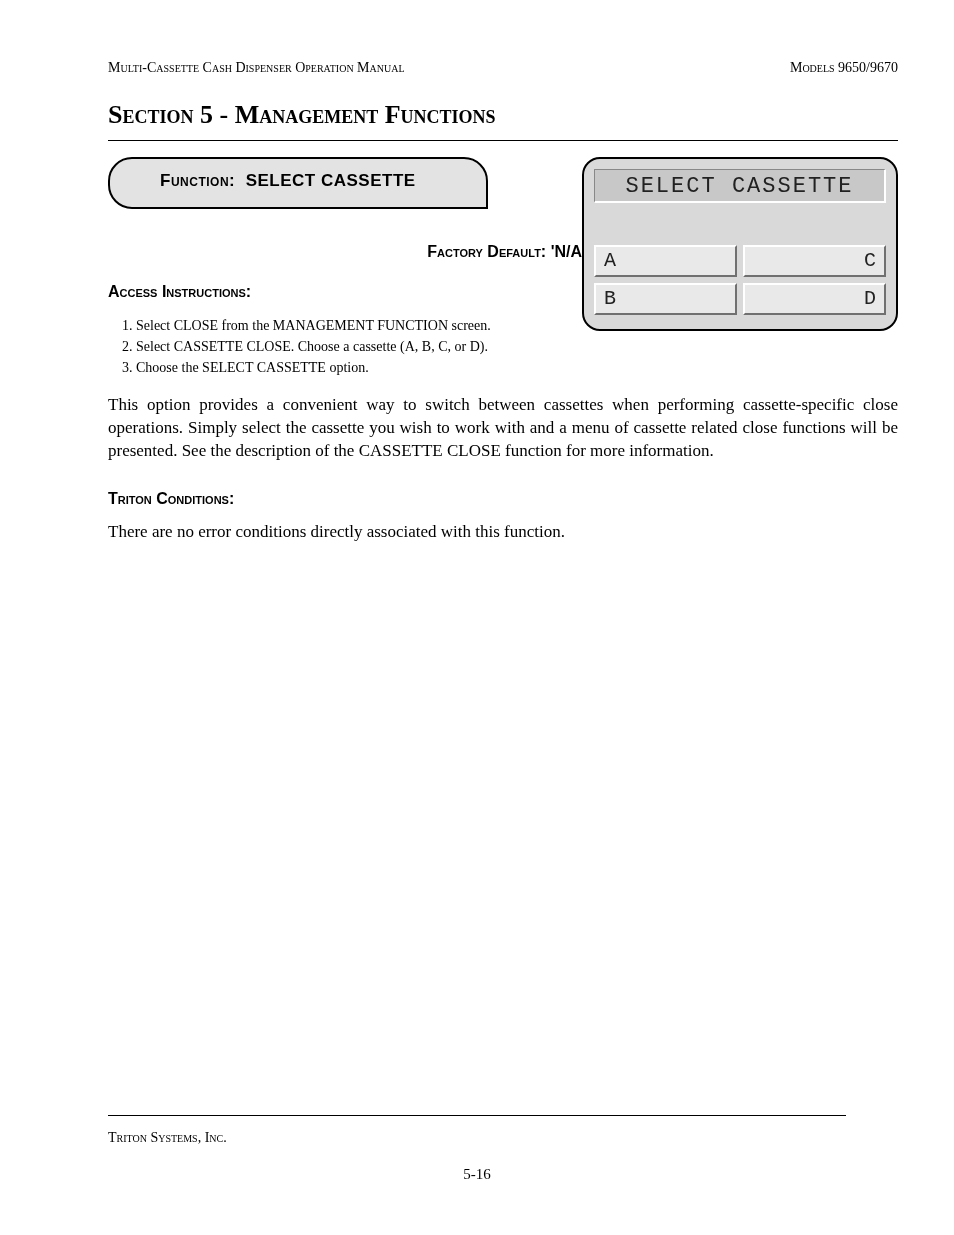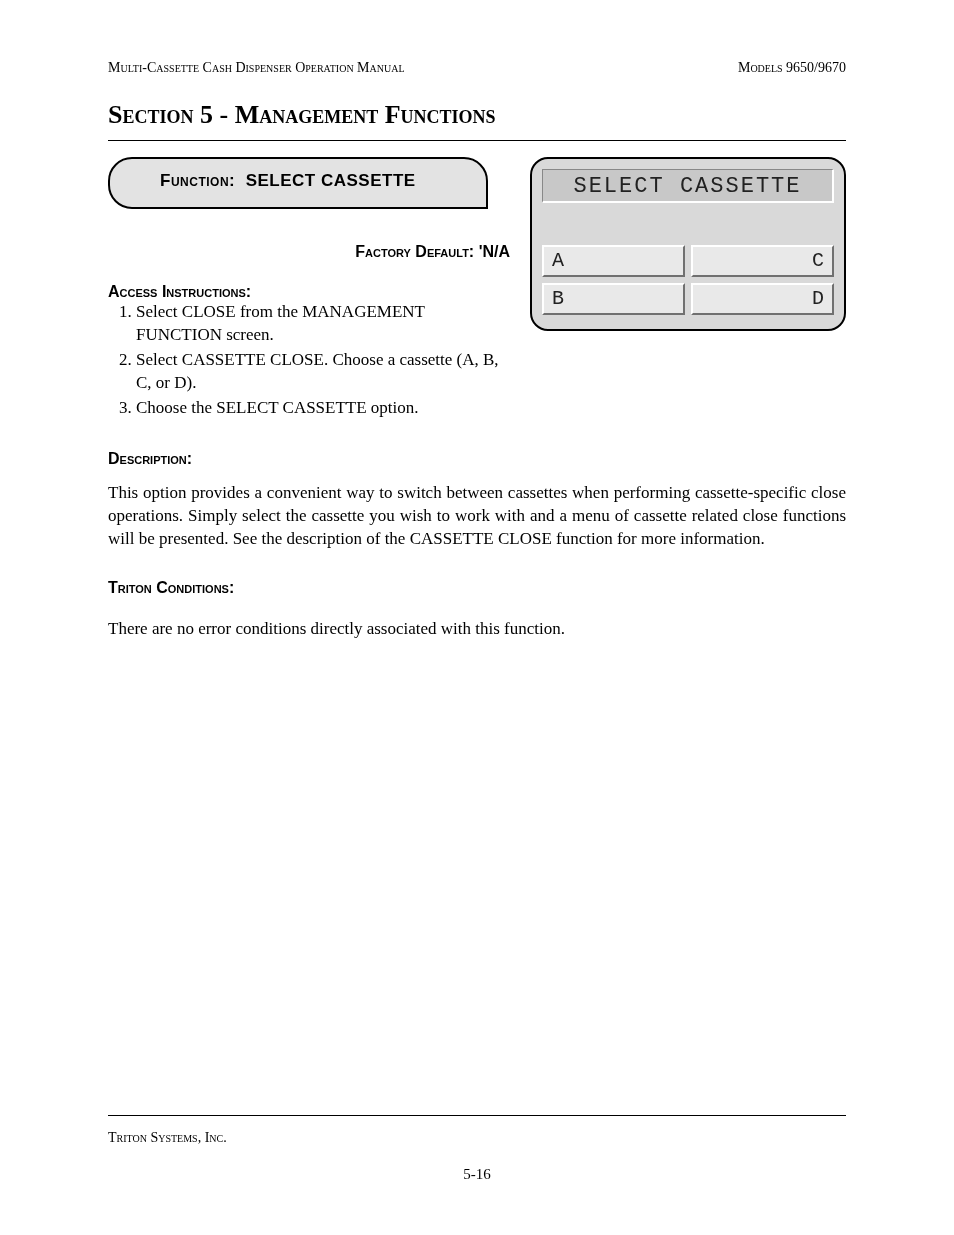--- a/index.html
+++ b/index.html
@@ -7,21 +7,21 @@
     padding: 0;
     background: #fff;
     font-family: "Times New Roman", Times, serif;
     color: #000;
   }
   .page {
     width: 954px;
     height: 1235px;
     position: relative;
     box-sizing: border-box;
-    padding: 60px 108px 40px 108px;
+    padding: 60px 56px 40px 108px;
   }
   .top-header {
     display: flex;
     justify-content: space-between;
     font-size: 14px;
     font-variant: small-caps;
     margin-bottom: 24px;
   }
   .section-title {
     font-size: 26px;
@@ -29,21 +29,21 @@
     font-variant: small-caps;
     margin: 0 0 10px 0;
   }
   .rule {
     border: none;
     border-top: 1.5px solid #000;
     margin: 6px 0 16px 0;
   }
   .card-wrap {
     display: flex;
-    gap: 20px;
+    gap: 0;
     margin-top: 6px;
   }
   .left-col {
     flex: 1;
     min-width: 0;
   }
   .func-tab {
     background: #e3e3e3;
     border: 2px solid #000;
     border-radius: 18px 18px 18px 18px / 18px 18px 18px 18px;
@@ -70,23 +70,23 @@
     text-align: right;
   }
   .body-text2 {
     font-family: Arial, Helvetica, sans-serif;
     font-size: 16px;
     font-weight: bold;
     font-variant: small-caps;
     margin-top: 22px;
   }
   ol.access {
-    margin: 0 0 0 0;
+    margin: 16px 0 0 0;
     padding-left: 28px;
-    font-size: 17px;
+    font-size: 14px;
   }
   ol.access li {
     margin-bottom: 2px;
     line-height: 1.35;
   }
   .screen-panel {
     width: 316px;
     flex-shrink: 0;
   }
   .screen-frame {
@@ -153,21 +153,21 @@
     margin-top: 28px;
   }
   .desc-para {
     font-size: 17px;
     line-height: 1.35;
     text-align: justify;
     margin-top: 14px;
   }
   .err-para {
     font-size: 17px;
-    margin-top: 22px;
+    margin-top: 14px;
   }
   .footer {
     position: absolute;
     bottom: 52px;
     left: 108px;
     right: 108px;
   }
   .footer .rule2 {
     border: none;
     border-top: 1.5px solid #000;
@@ -226,21 +226,20 @@
           <div class="screen-btn right">C</div>
         </div>
         <div class="btn-row">
           <div class="screen-btn left">B</div>
           <div class="screen-btn right">D</div>
         </div>
       </div>
     </div>
   </div>
 
-  <div class="desc-head">Description:</div>
   <p class="desc-para">This option provides a convenient way to switch between cassettes when performing cassette-specific close operations. Simply select the cassette you wish to work with and a menu of cassette related close functions will be presented. See the description of the CASSETTE CLOSE function for more information.</p>
 
   <div class="desc-head">Triton Conditions:</div>
   <p class="err-para">There are no error conditions directly associated with this function.</p>
 
   <div class="footer">
     <hr class="rule2">
     <div class="footer-company">Triton Systems, Inc.</div>
     <div class="footer-page">5-16</div>
   </div>

